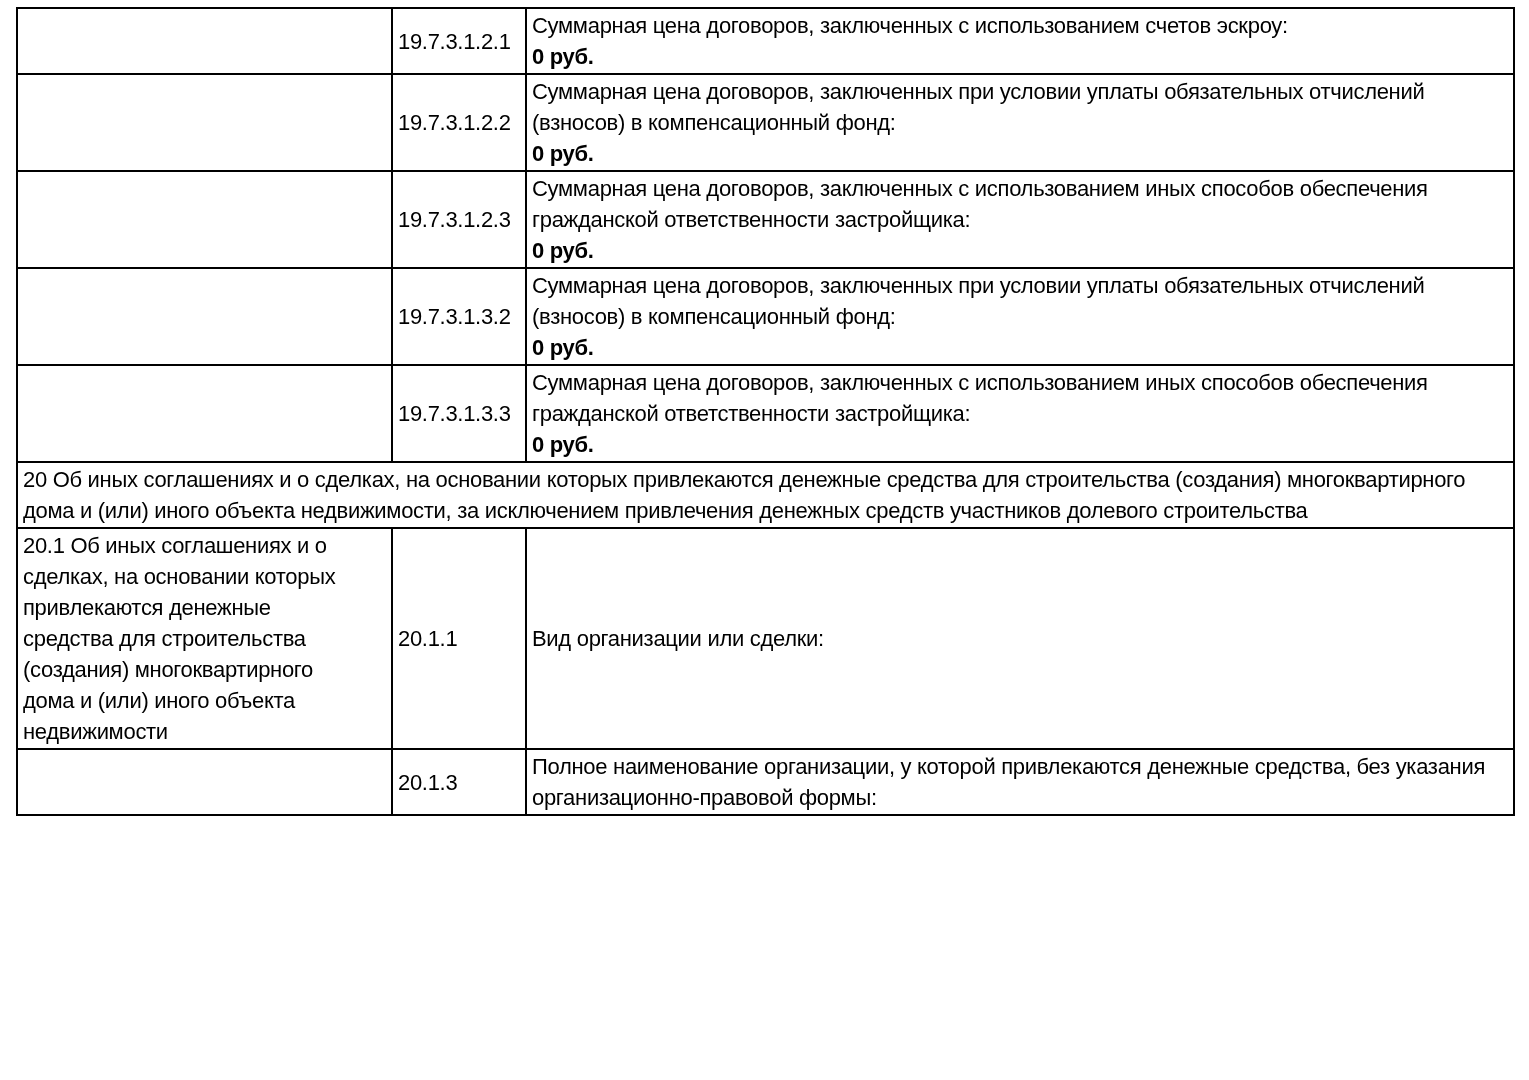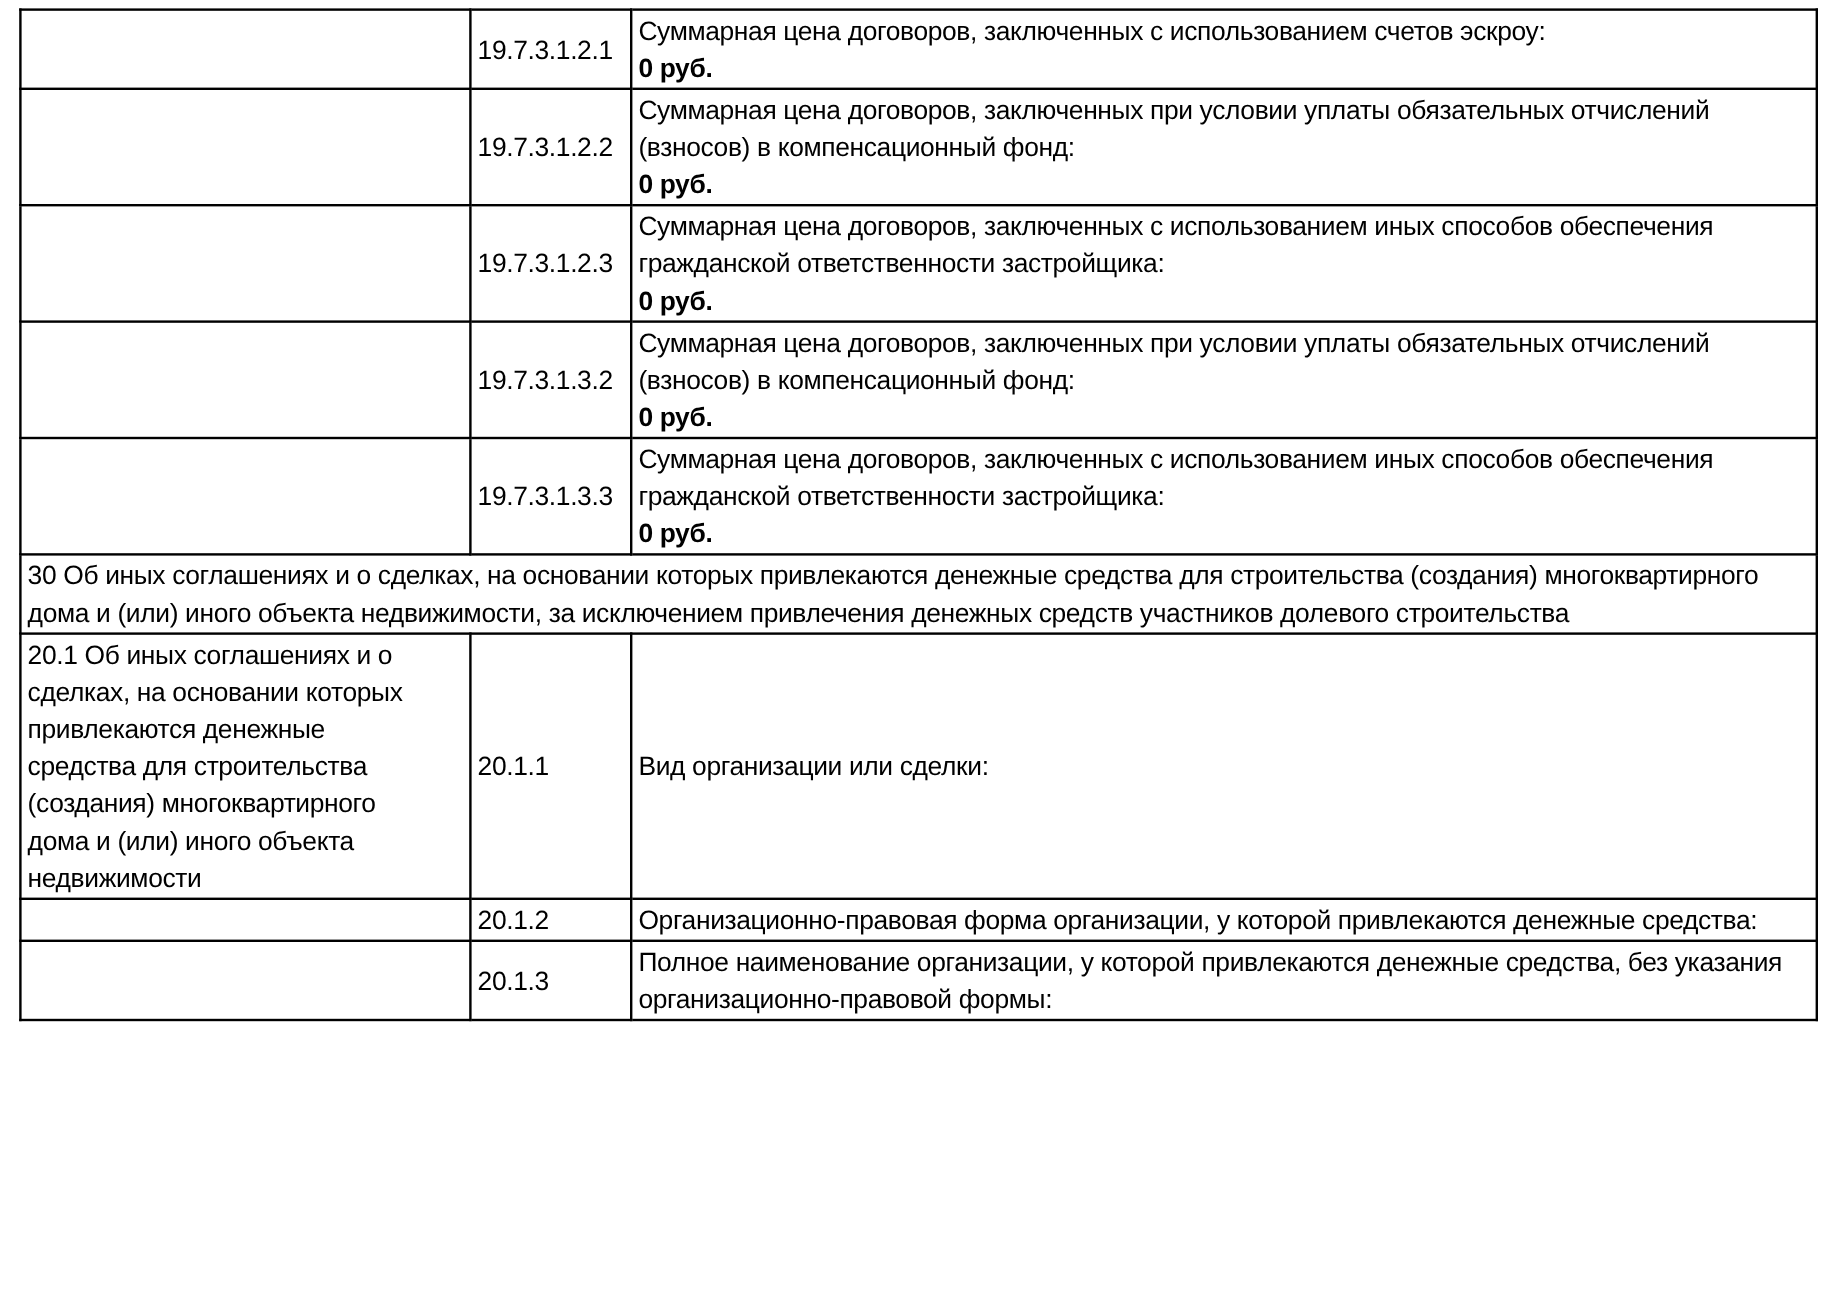--- a/index.html
+++ b/index.html
@@ -86,40 +86,33 @@
     <tr>
       <td></td>
       <td class="num-cell"><span>19.7.3.1.3.3</span></td>
       <td>
         <div>Суммарная цена договоров, заключенных с использованием иных способов обеспечения гражданской ответственности застройщика:</div>
         <div class="val">0 руб.</div>
       </td>
     </tr>
 
     <tr>
-      <td colspan="3" class="section-cell">30 Об иных соглашениях и о сделках, на основании которых привлекаются денежные средства для строительства (создания) многоквартирного дома и (или) иного объекта недвижимости, за исключением привлечения денежных средств участников долевого строительства</td>
+      <td colspan="3" class="section-cell">20 Об иных соглашениях и о сделках, на основании которых привлекаются денежные средства для строительства (создания) многоквартирного дома и (или) иного объекта недвижимости, за исключением привлечения денежных средств участников долевого строительства</td>
     </tr>
 
     <tr>
       <td>
         <div class="left-narrow">20.1 Об иных соглашениях и о сделках, на основании которых привлекаются денежные средства для строительства (создания) многоквартирного дома и (или) иного объекта недвижимости</div>
       </td>
       <td class="num-cell"><span>20.1.1</span></td>
       <td>
         <div>Вид организации или сделки:</div>
       </td>
     </tr>
 
-    <tr>
-      <td></td>
-      <td class="num-cell"><span>20.1.2</span></td>
-      <td>
-        <div>Организационно-правовая форма организации, у которой привлекаются денежные средства:</div>
-      </td>
-    </tr>
 
     <tr>
       <td></td>
       <td class="num-cell"><span>20.1.3</span></td>
       <td>
         <div>Полное наименование организации, у которой привлекаются денежные средства, без указания организационно-правовой формы:</div>
       </td>
     </tr>
 
 

